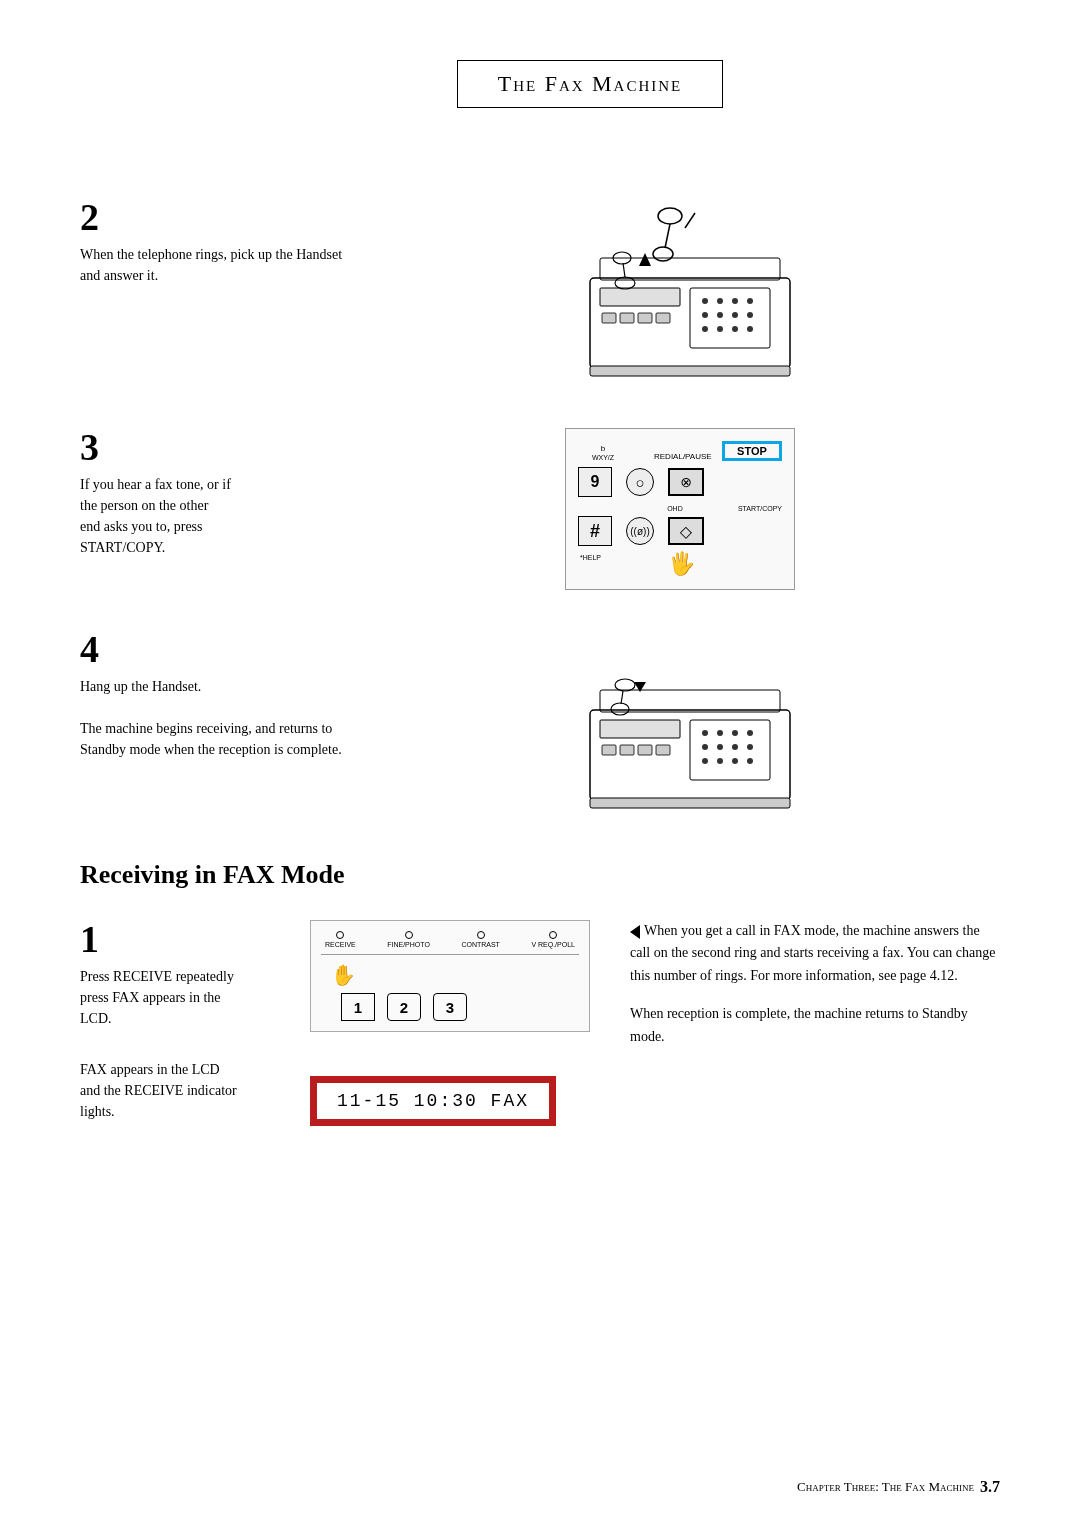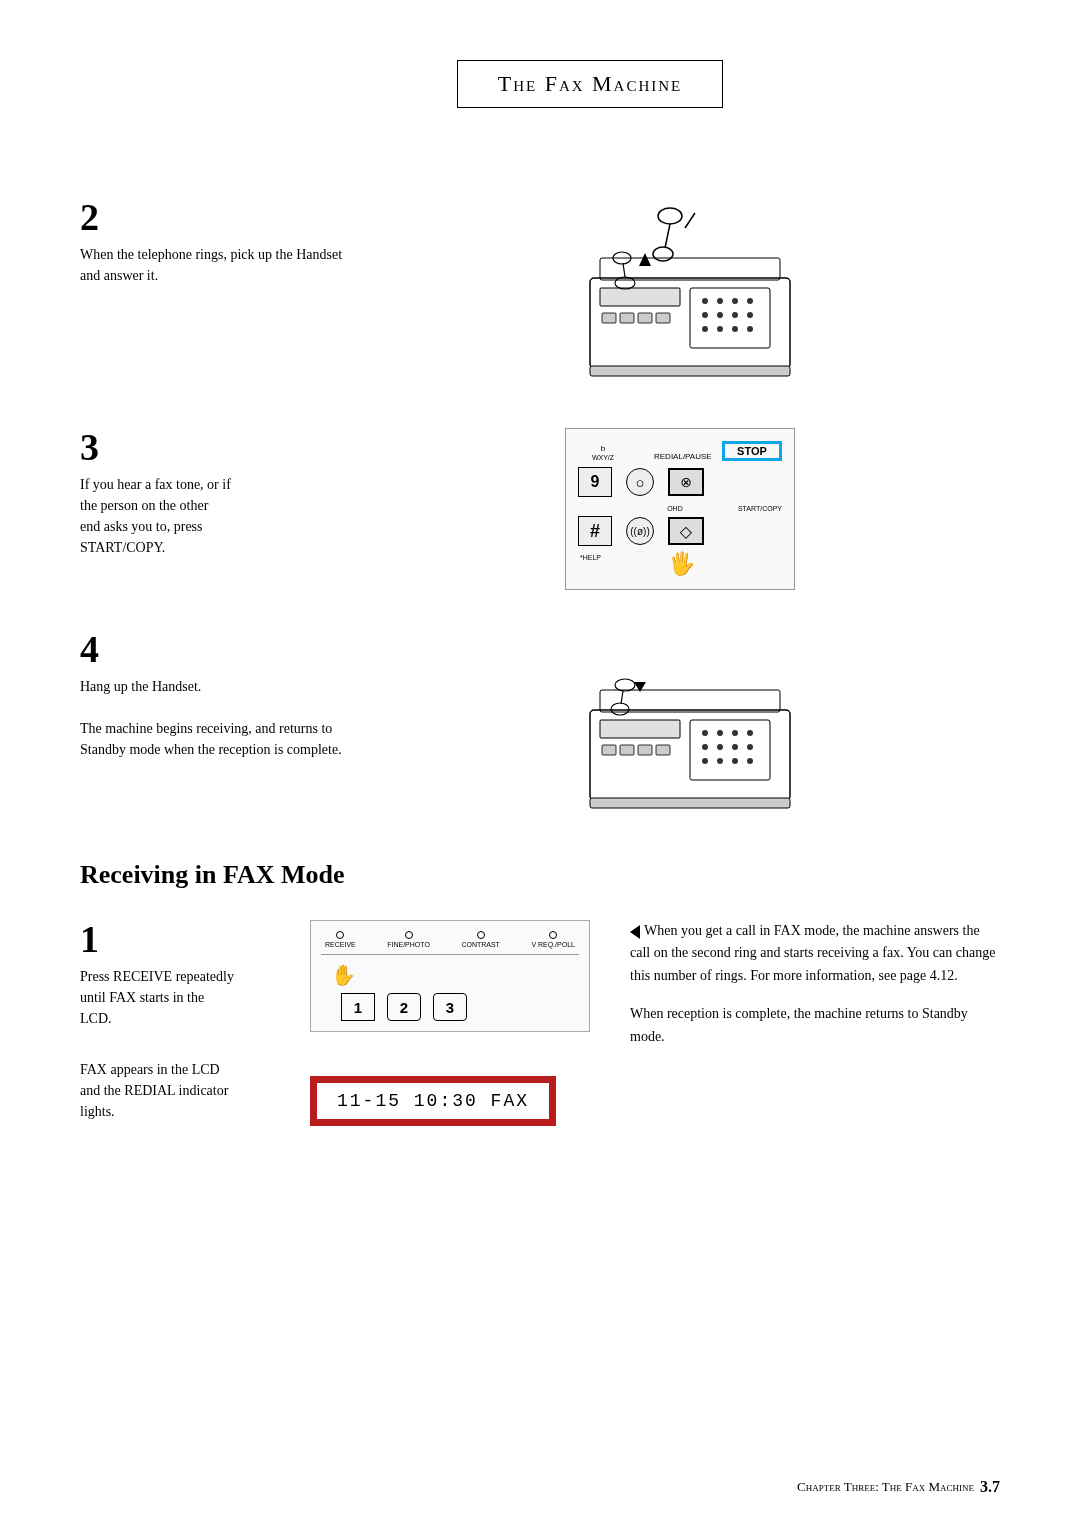--- a/index.html
+++ b/index.html
@@ -320,27 +320,27 @@
 
   <div class="fax-mode-section">
     <h2 class="section-heading">Receiving in FAX Mode</h2>
 
     <div class="fax-mode-row">
 
       <div class="fax-mode-left">
         <div class="step-number">1</div>
         <div class="step-text">
           <span>Press RECEIVE repeatedly</span><br>
-          <span>until FAX starts in the</span><br>
+          <span>press FAX appears in the</span><br>
           <span>LCD.</span>
         </div>
         <div style="margin-top:30px;">
           <div class="step-text">
             <span>FAX appears in the LCD</span><br>
-            <span>and the REDIAL indicator</span><br>
+            <span>and the RECEIVE indicator</span><br>
             <span>lights.</span>
           </div>
         </div>
       </div>
 
       <div class="fax-mode-middle">
 
         <div style="border:1px solid #aaa; padding:10px; background:#fafafa; font-family: Arial, sans-serif; width:280px;">
 
           <div style="display:flex; justify-content:space-between; margin-bottom:6px; font-size:7px; padding: 0 4px;">

